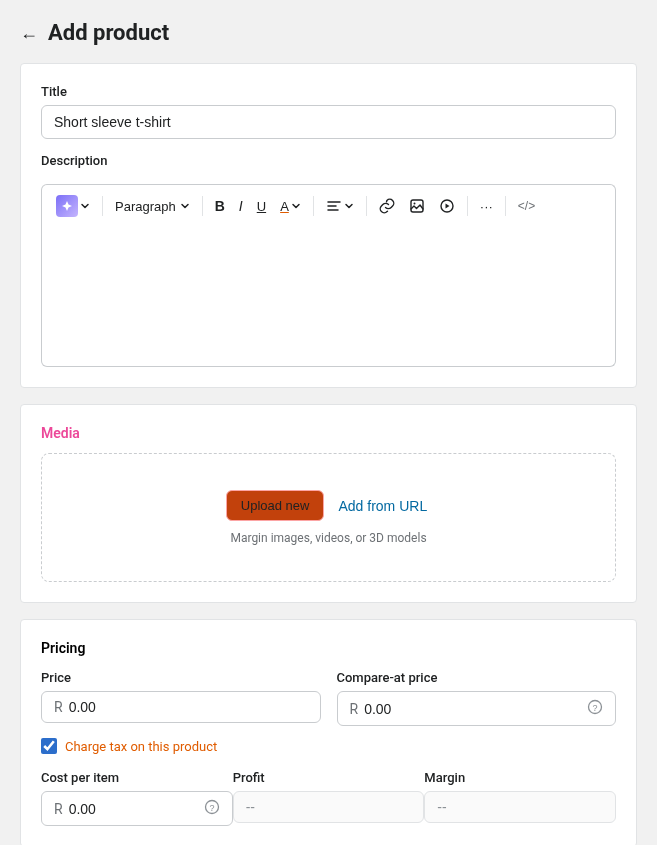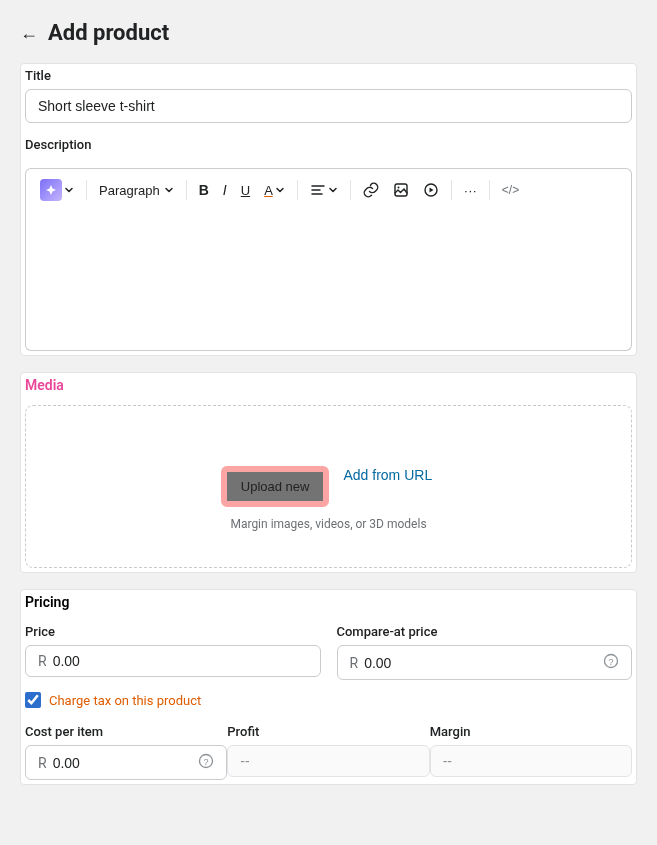--- a/index.html
+++ b/index.html
@@ -25,21 +25,21 @@
     }
     .page-title {
       font-size: 22px;
       font-weight: 700;
       color: #202223;
     }
     .card {
       background: #fff;
       border-radius: 4px;
       border: 1px solid #e1e3e5;
-      padding: 4px;
+      padding: 20px;
       margin-bottom: 16px;
     }
     .field-label {
       font-size: 13px;
       font-weight: 500;
       color: #202223;
       margin-bottom: 6px;
     }
     .text-input {
       width: 100%;
@@ -124,29 +124,28 @@
       justify-content: center;
       padding: 36px 20px;
       gap: 10px;
     }
     .upload-buttons {
       display: flex;
       gap: 10px;
       align-items: center;
     }
     .upload-new-btn {
-      background: #737373;
-      border: 6px solid #fca5a5;
+      background: #c2410c;
+      border: 1px solid #fca5a5;
       border-radius: 6px;
       padding: 7px 14px;
       font-size: 13px;
       font-weight: 500;
       color: #202223;
       cursor: pointer;
-      margin-top: 24px;
     }
     .add-url-btn {
       background: none;
       border: none;
       color: #0369a1;
       font-size: 14px;
       font-weight: 500;
       cursor: pointer;
       padding: 7px 4px;
     }

